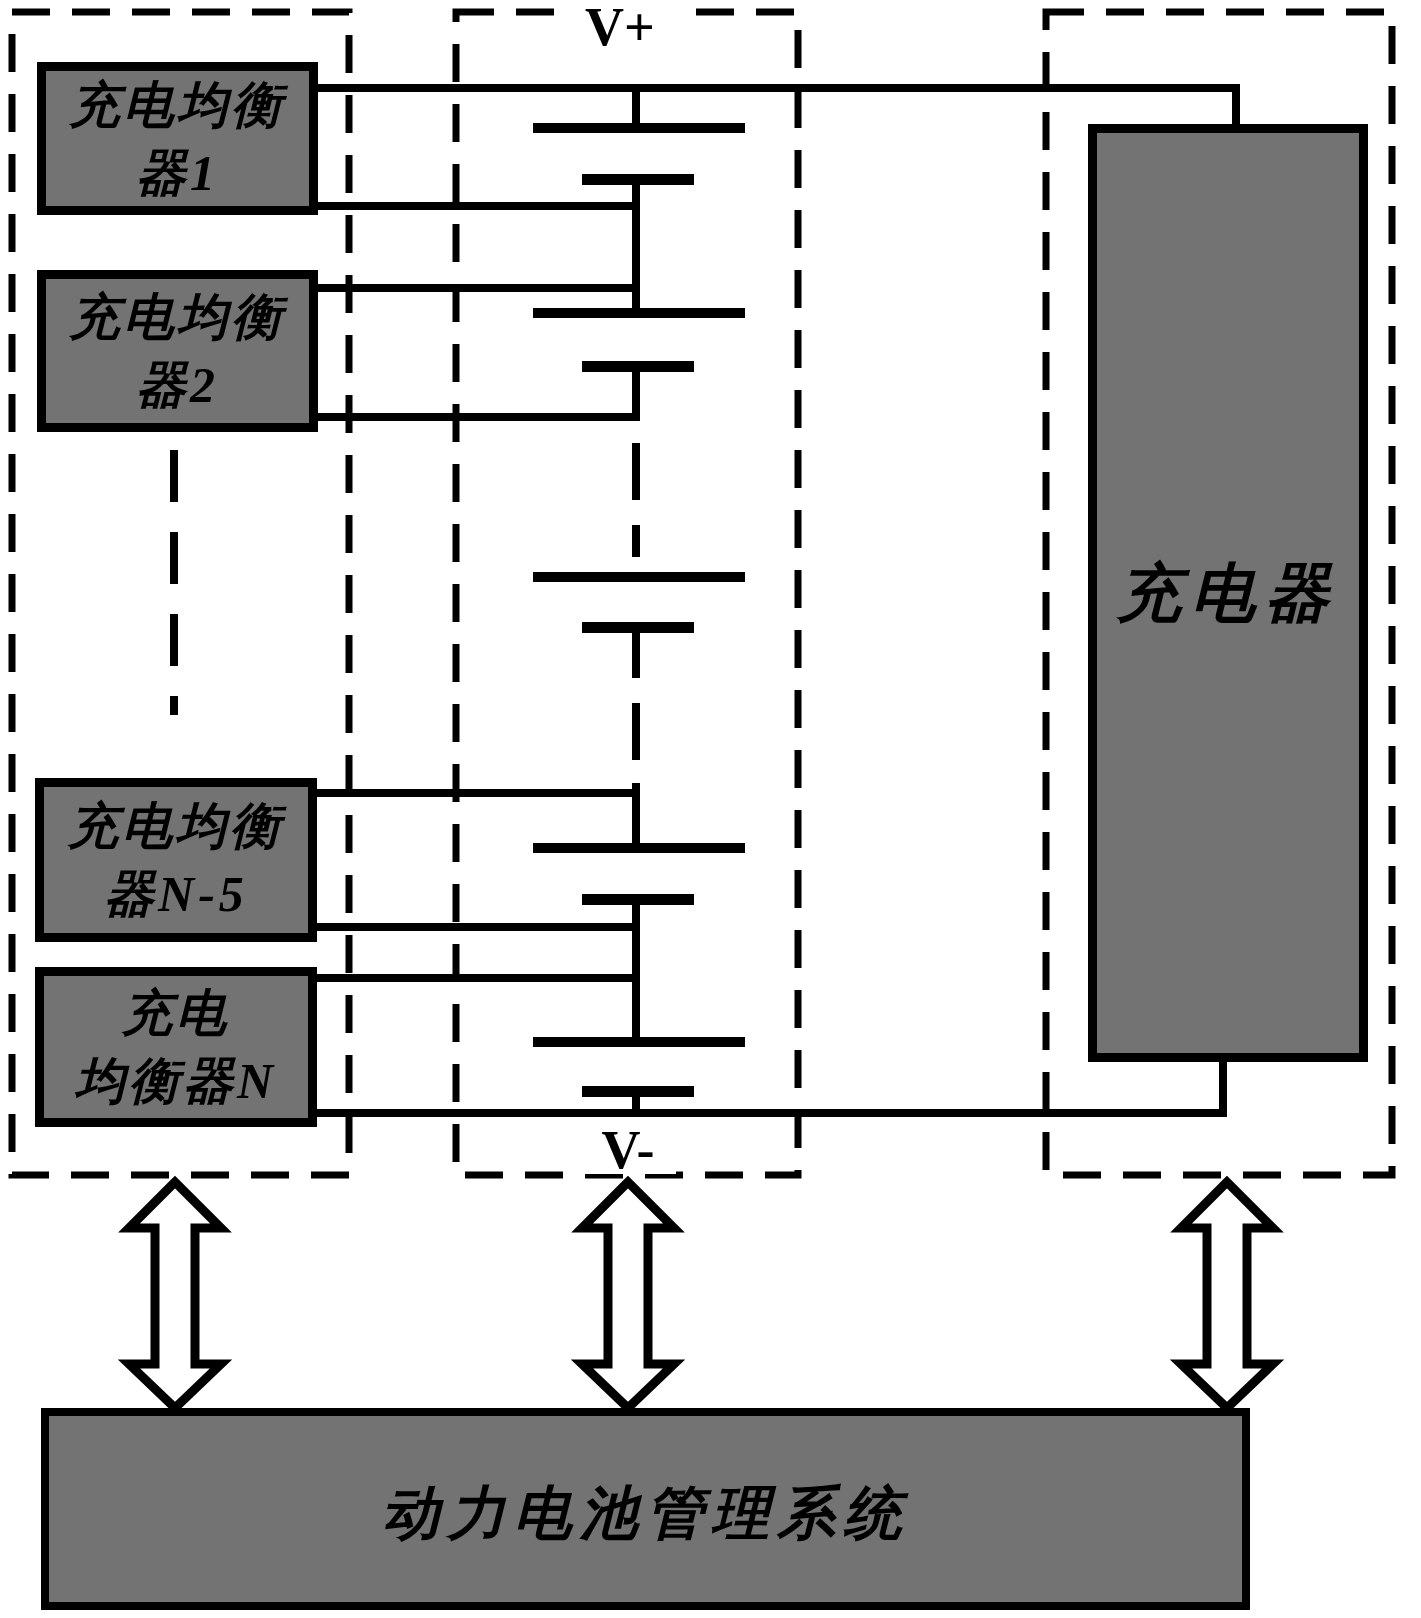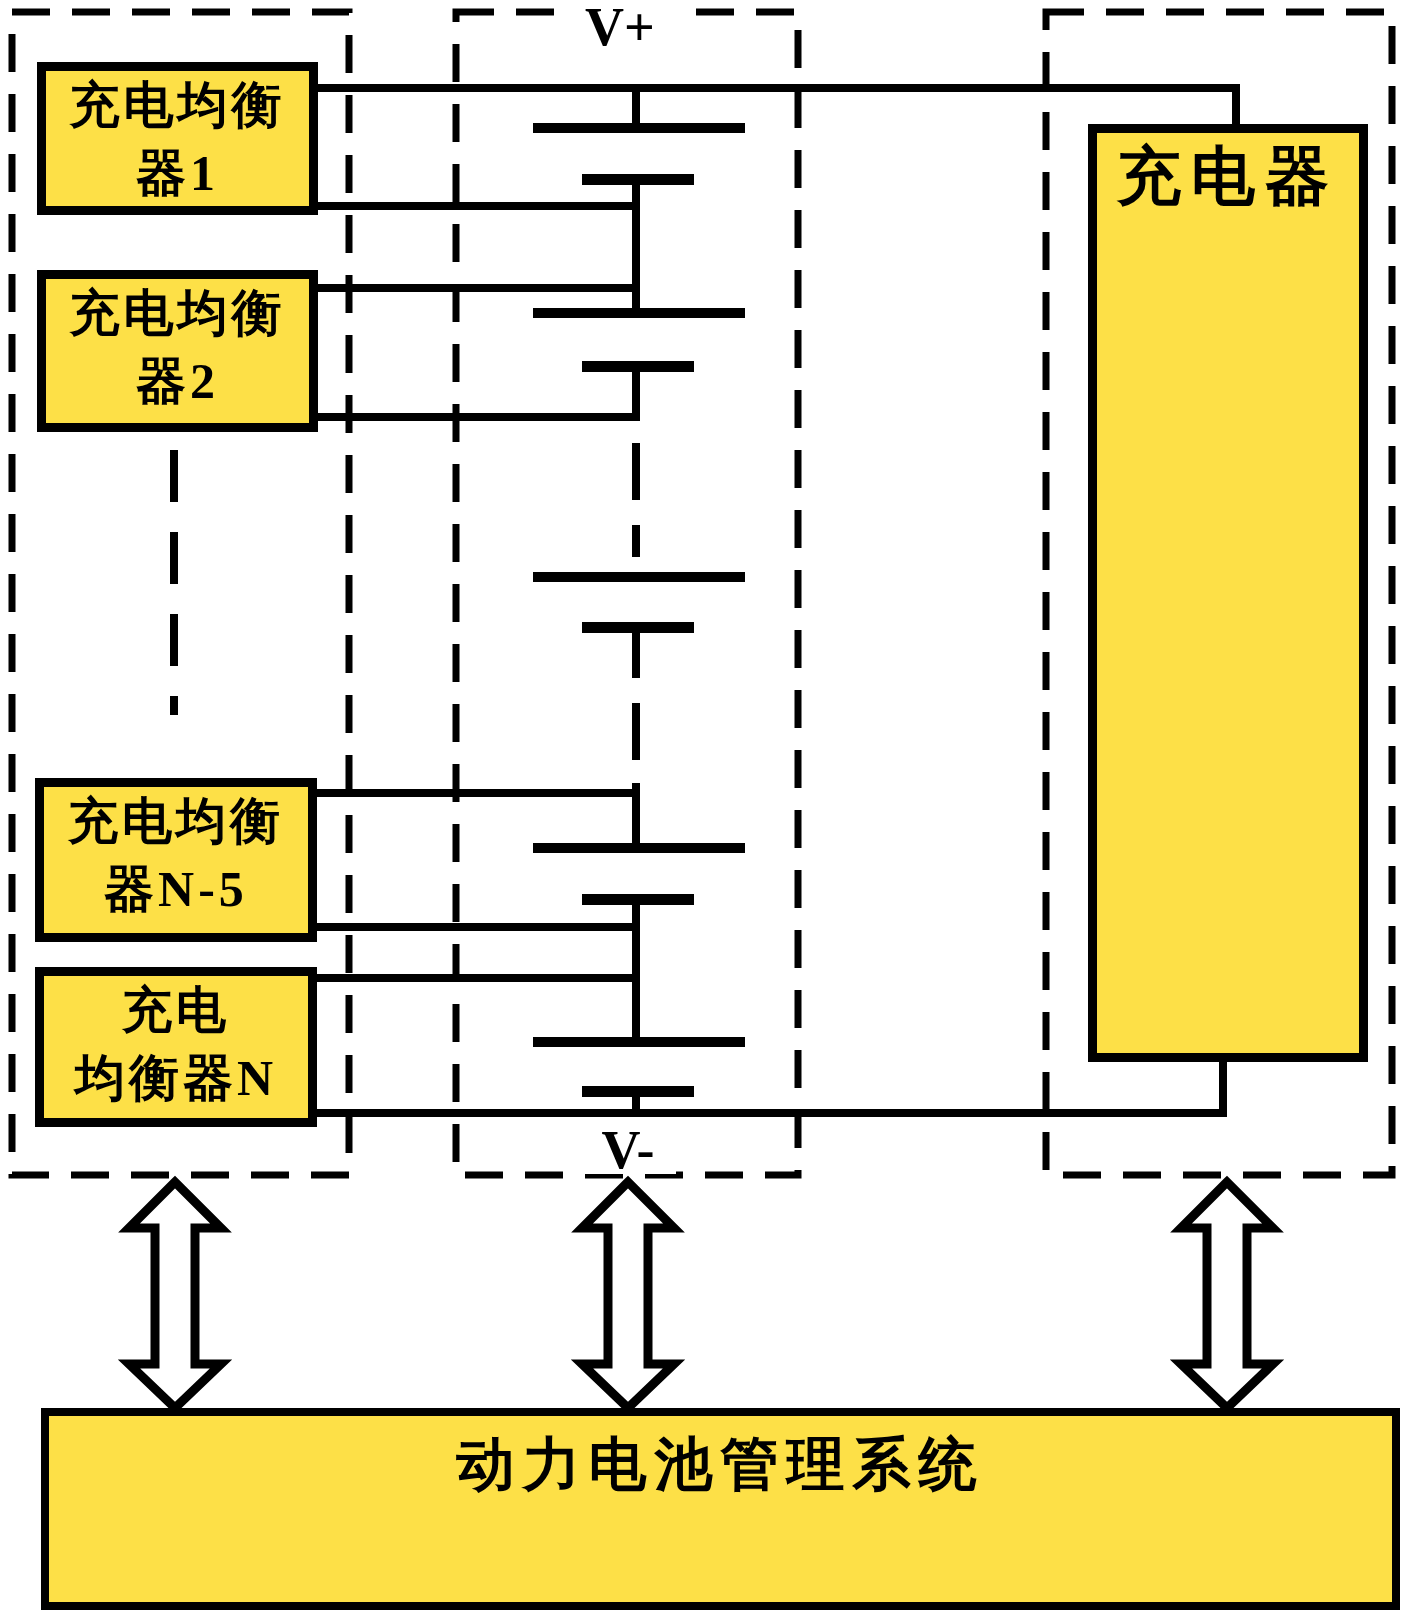--- a/index.html
+++ b/index.html
@@ -4,23 +4,24 @@
 <style>
   html,body{margin:0;padding:0;background:#fff;}
   .canvas{
     position:relative;width:1421px;height:1618px;background:#ffffff;
     font-family:"Liberation Serif","DejaVu Serif",serif;color:#000;
     overflow:hidden;
   }
   .layer{position:absolute;left:0;top:0;}
   .h,.v,.plate,.dash{position:absolute;background:#000;}
   .box{
-    position:absolute;border:9px solid #000;background:#fde047;box-sizing:border-box;
-    display:flex;flex-direction:column;align-items:center;justify-content:flex-start;
+    position:absolute;border:9px solid #000;background:#737373;box-sizing:border-box;
+    display:flex;flex-direction:column;align-items:center;justify-content:center;
     text-align:center;
+    font-style:italic;
   }
   .eq-text{font-size:50px;font-weight:700;line-height:68px;letter-spacing:4px;white-space:nowrap;}
   .charger-text{font-size:64px;font-weight:700;letter-spacing:10px;white-space:nowrap;}
   .bms-text{font-size:58px;font-weight:700;letter-spacing:8px;white-space:nowrap;}
   .lbl{
     position:absolute;background:#fff;display:flex;align-items:center;justify-content:center;
     font-weight:700;font-size:54px;line-height:1;white-space:nowrap;
   }
 </style>
 </head>
@@ -82,21 +83,21 @@
   </div>
   <div class="box" style="left:35px;top:967px;width:282px;height:160px;">
     <div class="eq-text">充电</div>
     <div class="eq-text">均衡器N</div>
   </div>
 
   <div class="box" style="left:1088px;top:124px;width:280px;height:938px;">
     <div class="charger-text">充电器</div>
   </div>
 
-  <div class="box" style="left:41px;top:1408px;width:1359px;height:202px;border-width:8px;">
+  <div class="box" style="left:41px;top:1408px;width:1209px;height:202px;border-width:8px;">
     <div class="bms-text" style="padding-top:10px;">动力电池管理系统</div>
   </div>
 
   <div class="lbl" style="left:560px;top:0px;width:120px;height:54px;">V+</div>
   <div class="lbl" style="left:580px;top:1126px;width:96px;height:48px;">V-</div>
 
   <svg class="layer" width="1421" height="1618" viewBox="0 0 1421 1618">
     <path d="M175,1182 L129,1228 L155,1228 L155,1364 L129,1364 L175,1408 L221,1364 L195,1364 L195,1228 L221,1228 Z" fill="#fff" stroke="#000" stroke-width="9" stroke-linejoin="miter"></path>
     <path d="M628,1182 L582,1228 L608,1228 L608,1364 L582,1364 L628,1408 L674,1364 L648,1364 L648,1228 L674,1228 Z" fill="#fff" stroke="#000" stroke-width="9" stroke-linejoin="miter"></path>
     <path d="M1227,1182 L1181,1228 L1207,1228 L1207,1364 L1181,1364 L1227,1408 L1273,1364 L1247,1364 L1247,1228 L1273,1228 Z" fill="#fff" stroke="#000" stroke-width="9" stroke-linejoin="miter"></path>

